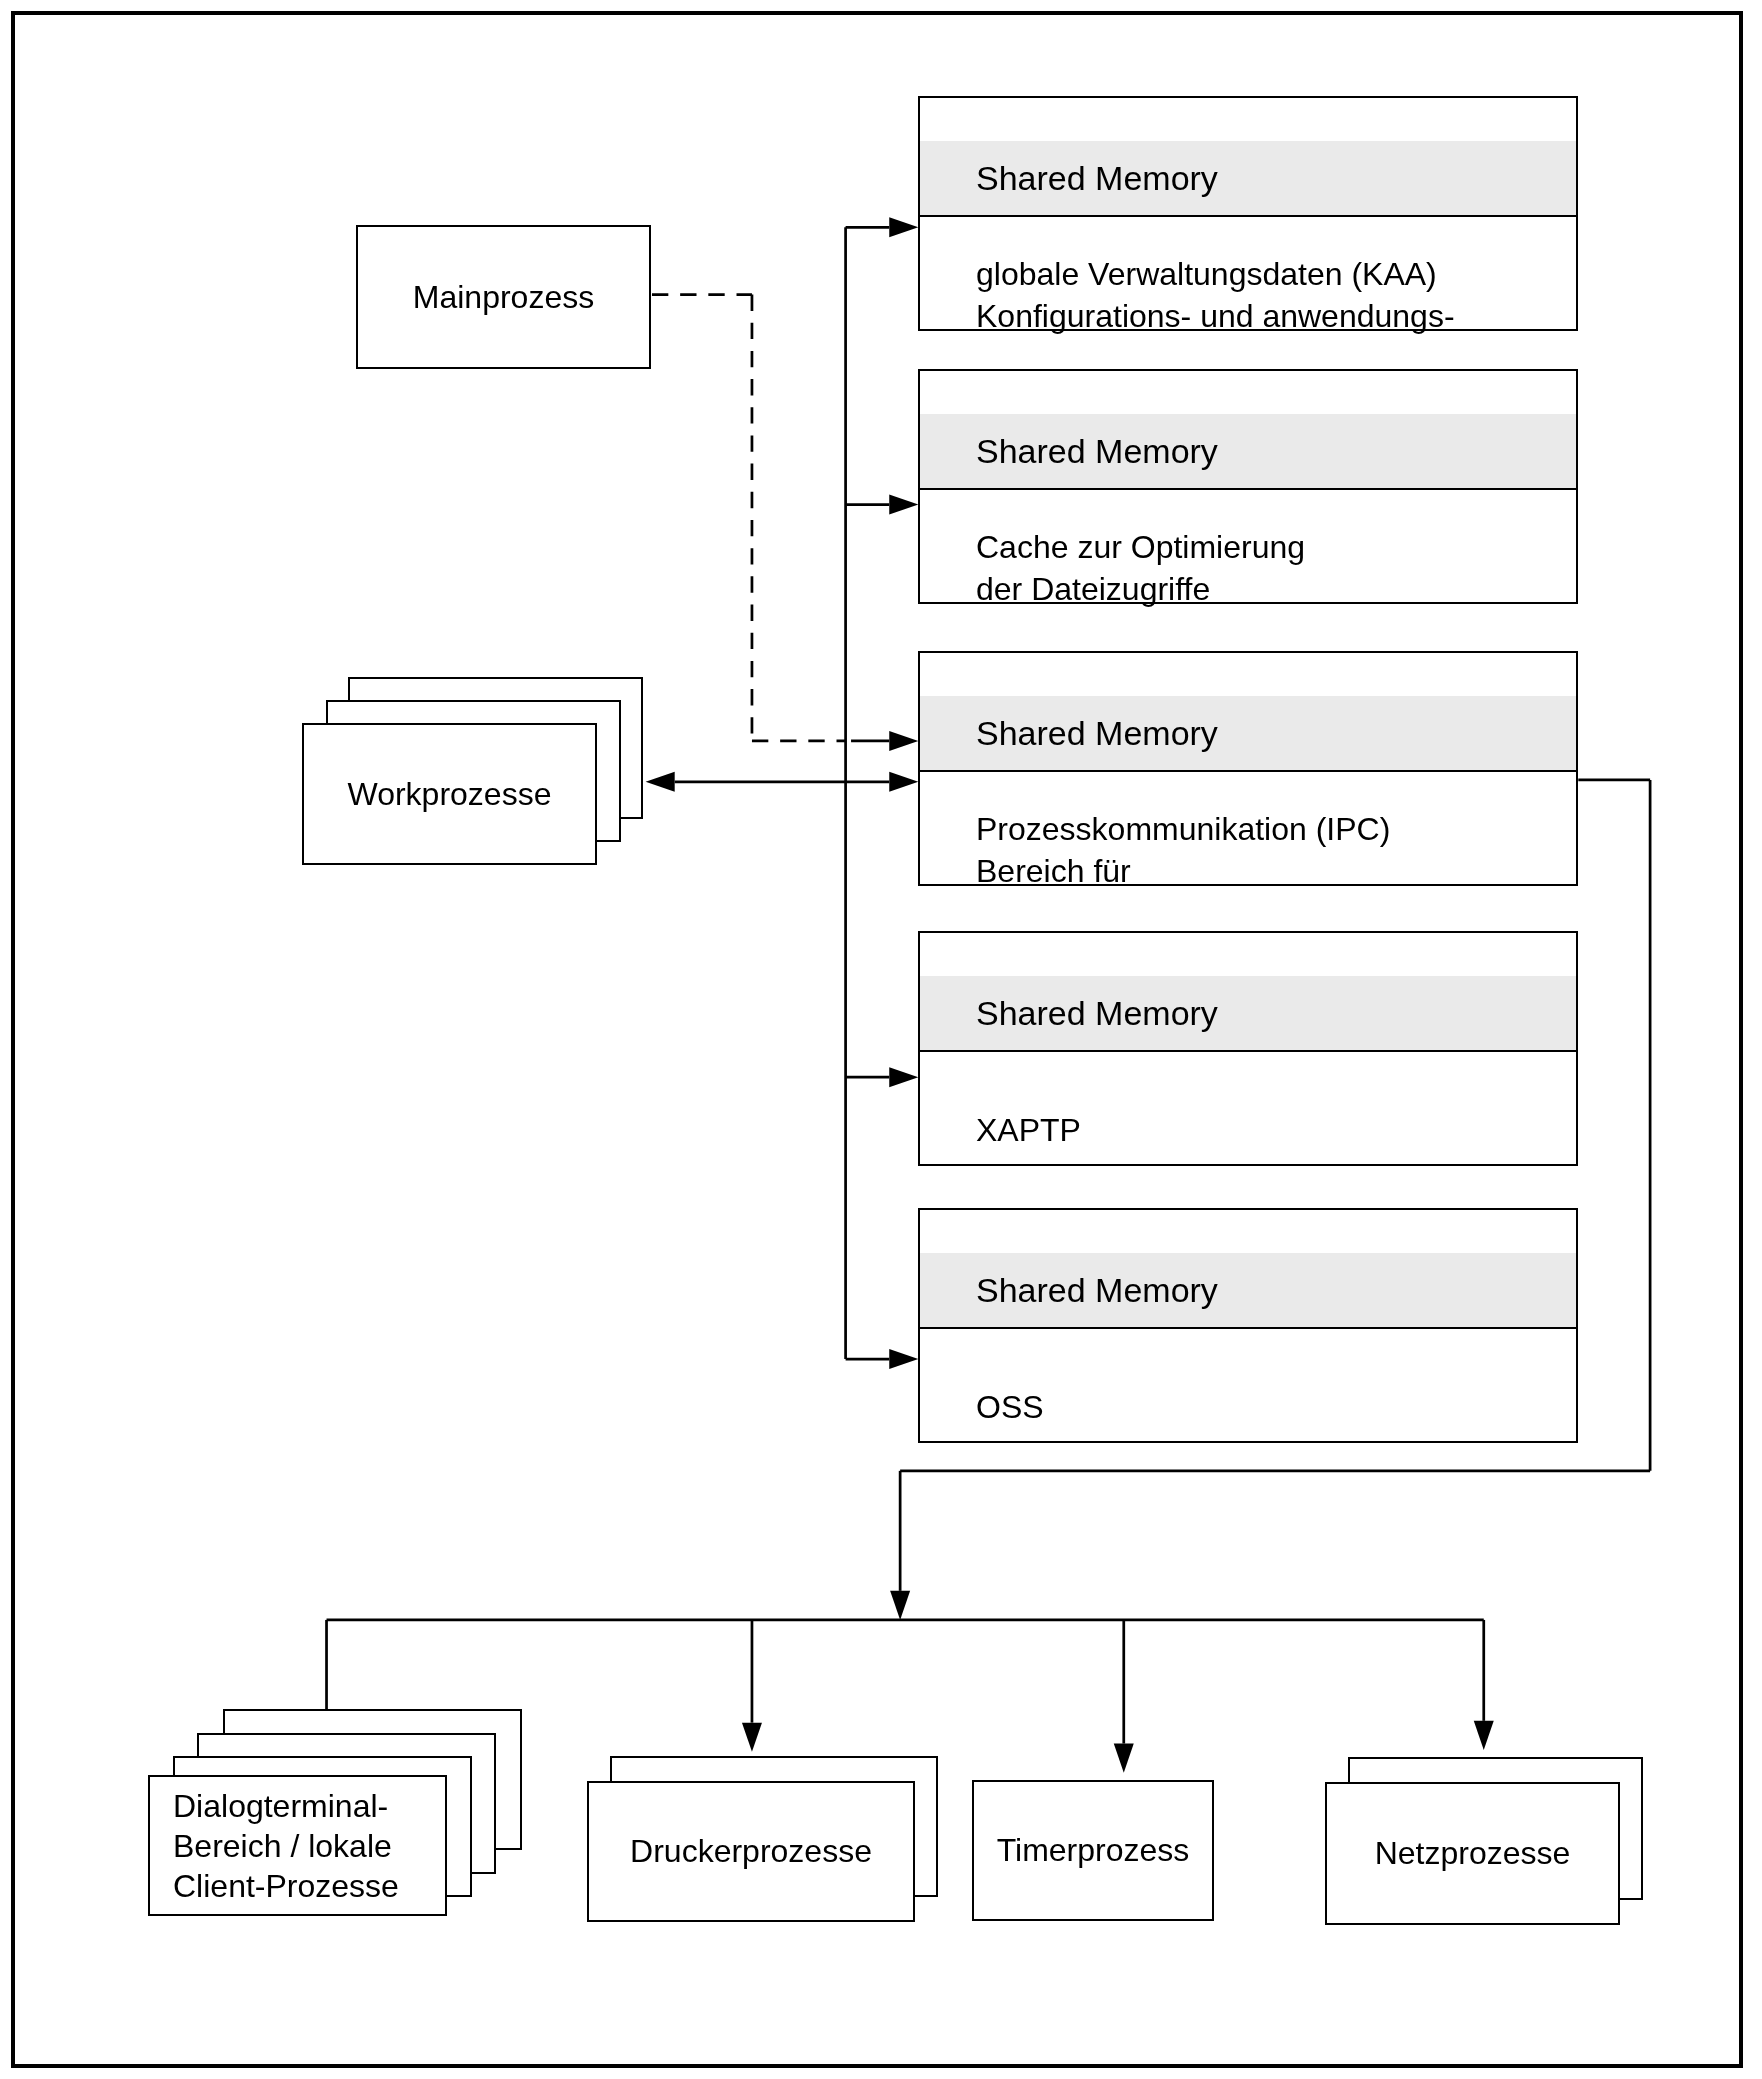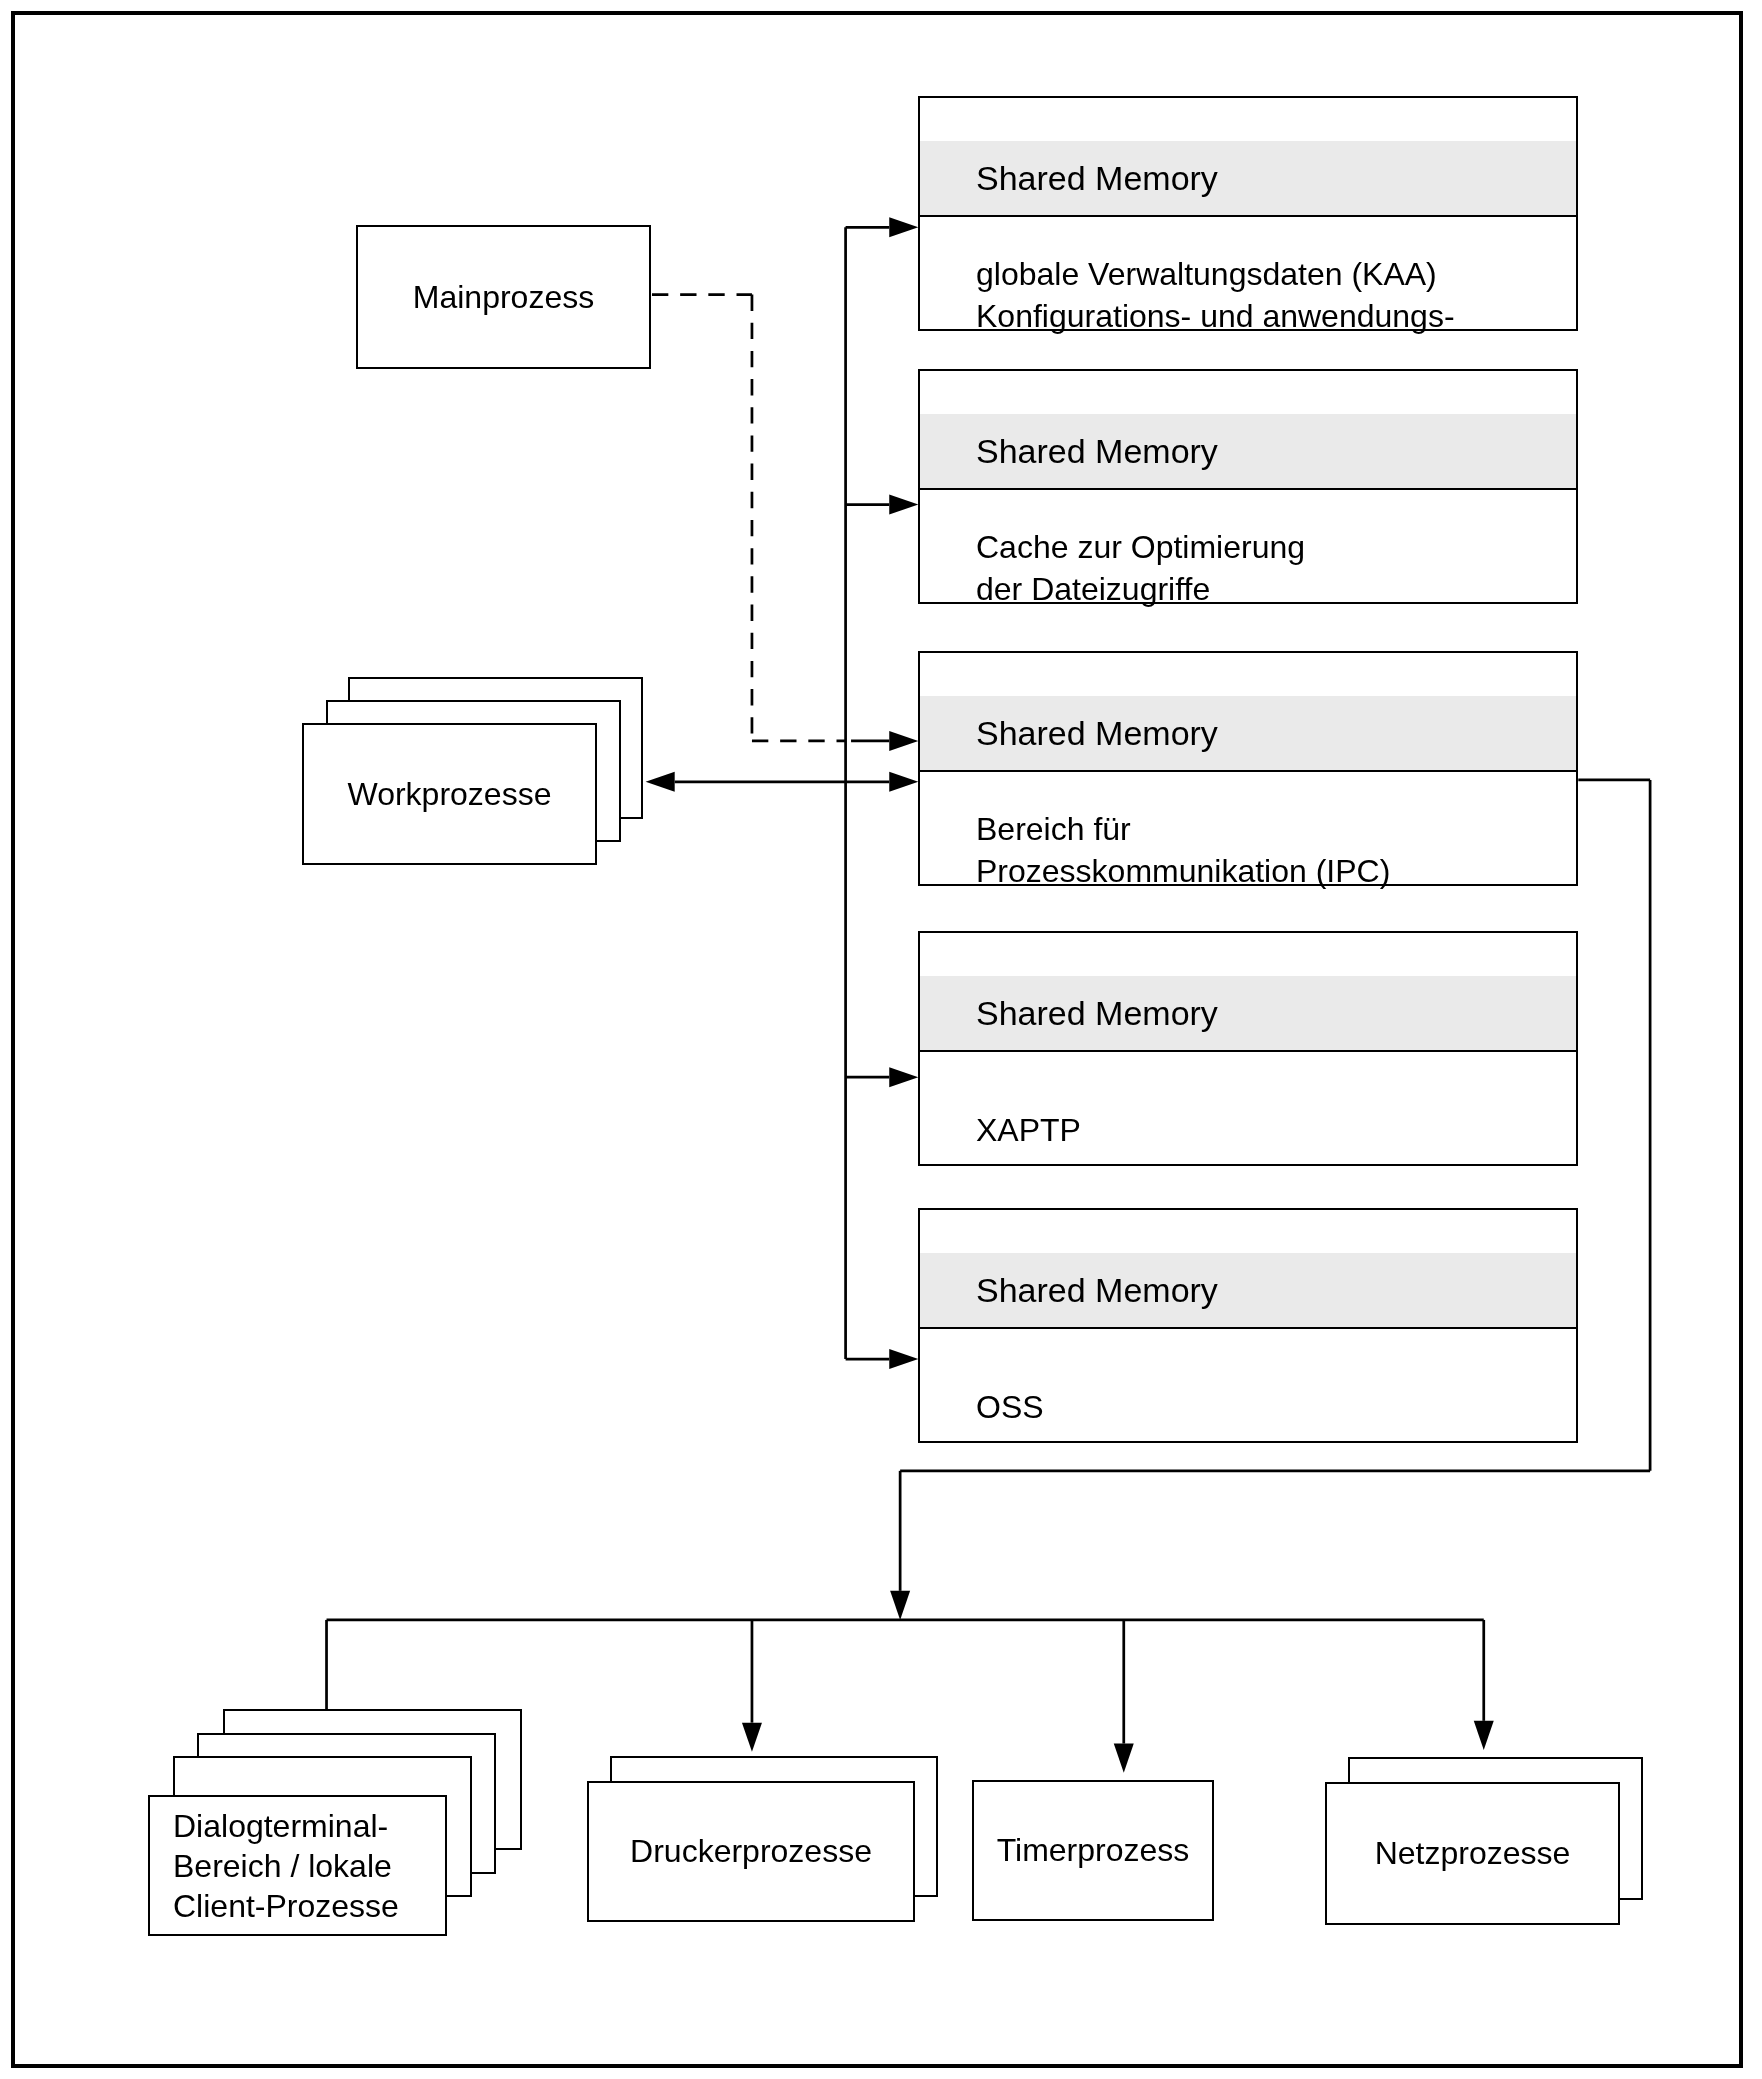--- a/index.html
+++ b/index.html
@@ -136,22 +136,22 @@
     <span>Cache zur Optimierung</span>
     <span>der Dateizugriffe</span>
   </div>
 </div>
 
 <div class="sm-box" style="top:651px;">
   <div class="sm-header" style="background: rgb(234, 234, 234);">
     <span>Shared Memory</span>
   </div>
   <div class="sm-body">
+    <span>Prozesskommunikation (IPC)</span>
     <span>Bereich für</span>
-    <span>Prozesskommunikation (IPC)</span>
   </div>
 </div>
 
 <div class="sm-box" style="top:931px;">
   <div class="sm-header" style="background: rgb(234, 234, 234);">
     <span>Shared Memory</span>
   </div>
   <div class="sm-body">
     <span>XAPTP</span>
   </div>
@@ -163,21 +163,21 @@
   </div>
   <div class="sm-body">
     <span>OSS</span>
   </div>
 </div>
 
 <div class="stack" style="left:148px; top:1709px; width:375px; height:215px;">
   <div class="layer" style="left:75px; top:0; width:299px; height:141px;"></div>
   <div class="layer" style="left:49px; top:23.6px; width:299px; height:141px;"></div>
   <div class="layer" style="left:24.5px; top:47px; width:299px; height:141px;"></div>
-  <div class="layer front left-text" style="left:0; top:86px; width:299px; height:141px;">
+  <div class="layer front left-text" style="left:0; top:66px; width:299px; height:141px;">
     <span>
       <span style="display:block">Dialogterminal-</span>
       <span style="display:block">Bereich / lokale</span>
       <span style="display:block">Client-Prozesse</span>
     </span>
   </div>
 </div>
 
 <div class="stack" style="left:587px; top:1756px; width:351px; height:205px;">
   <div class="layer" style="left:23px; top:0; width:328px; height:141px;"></div>

